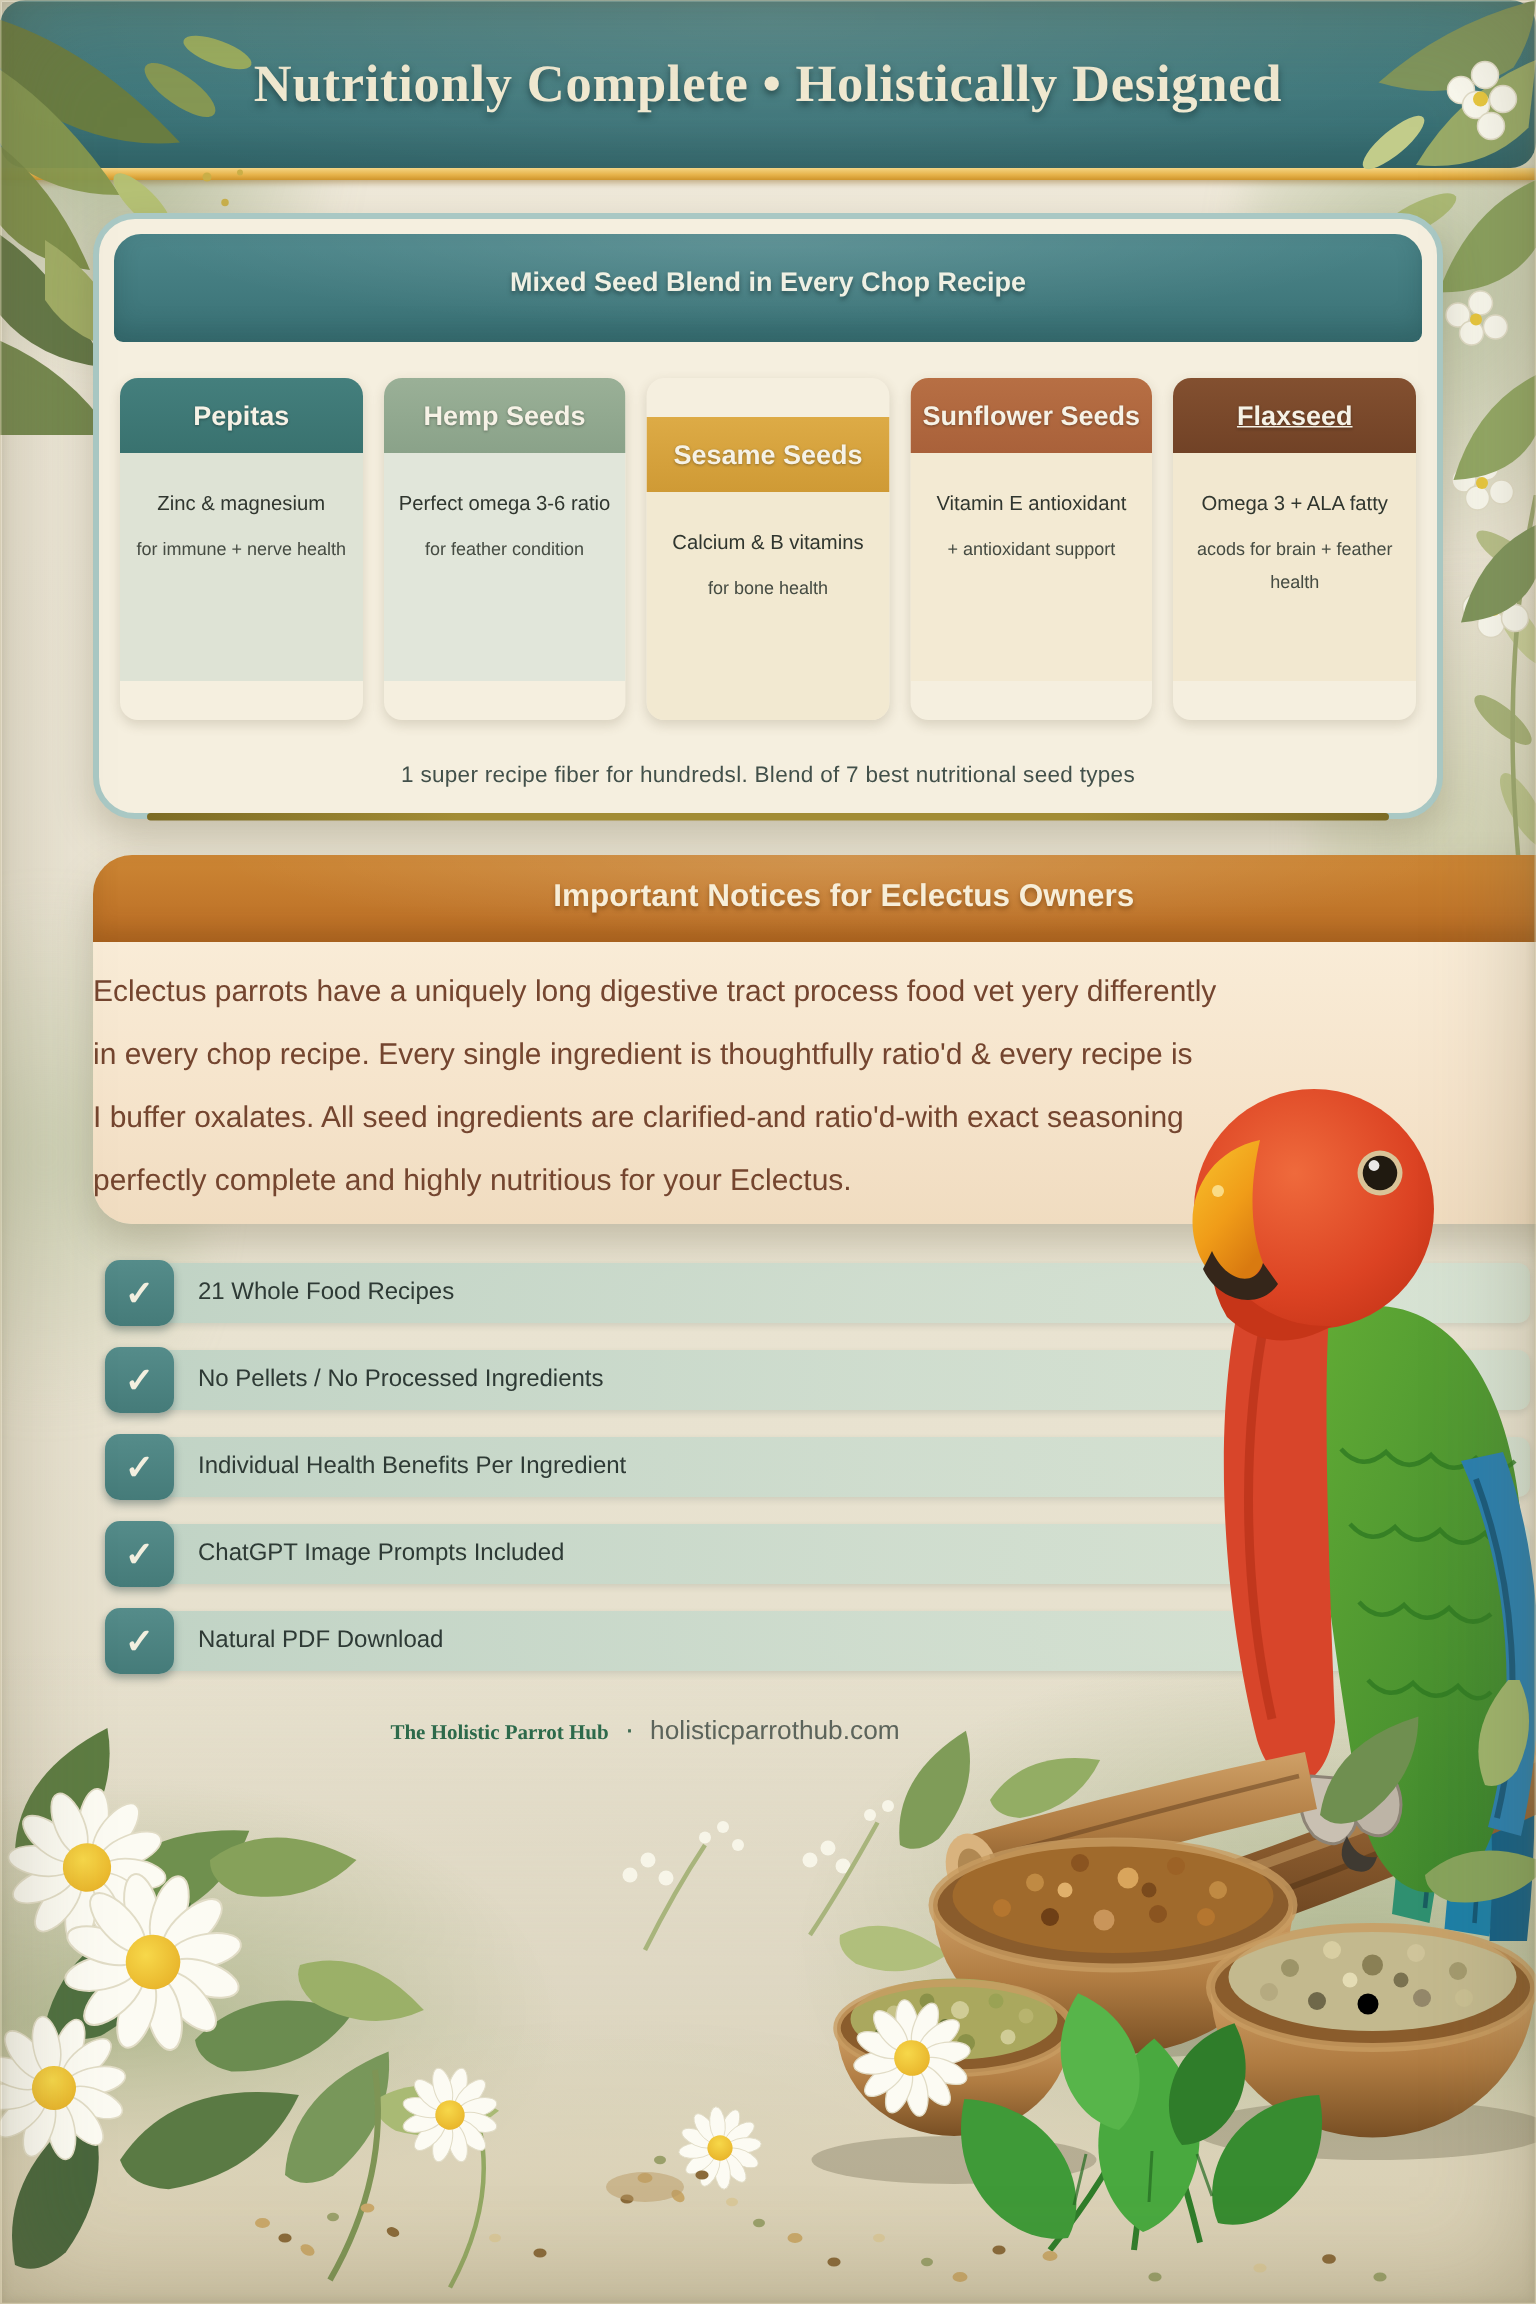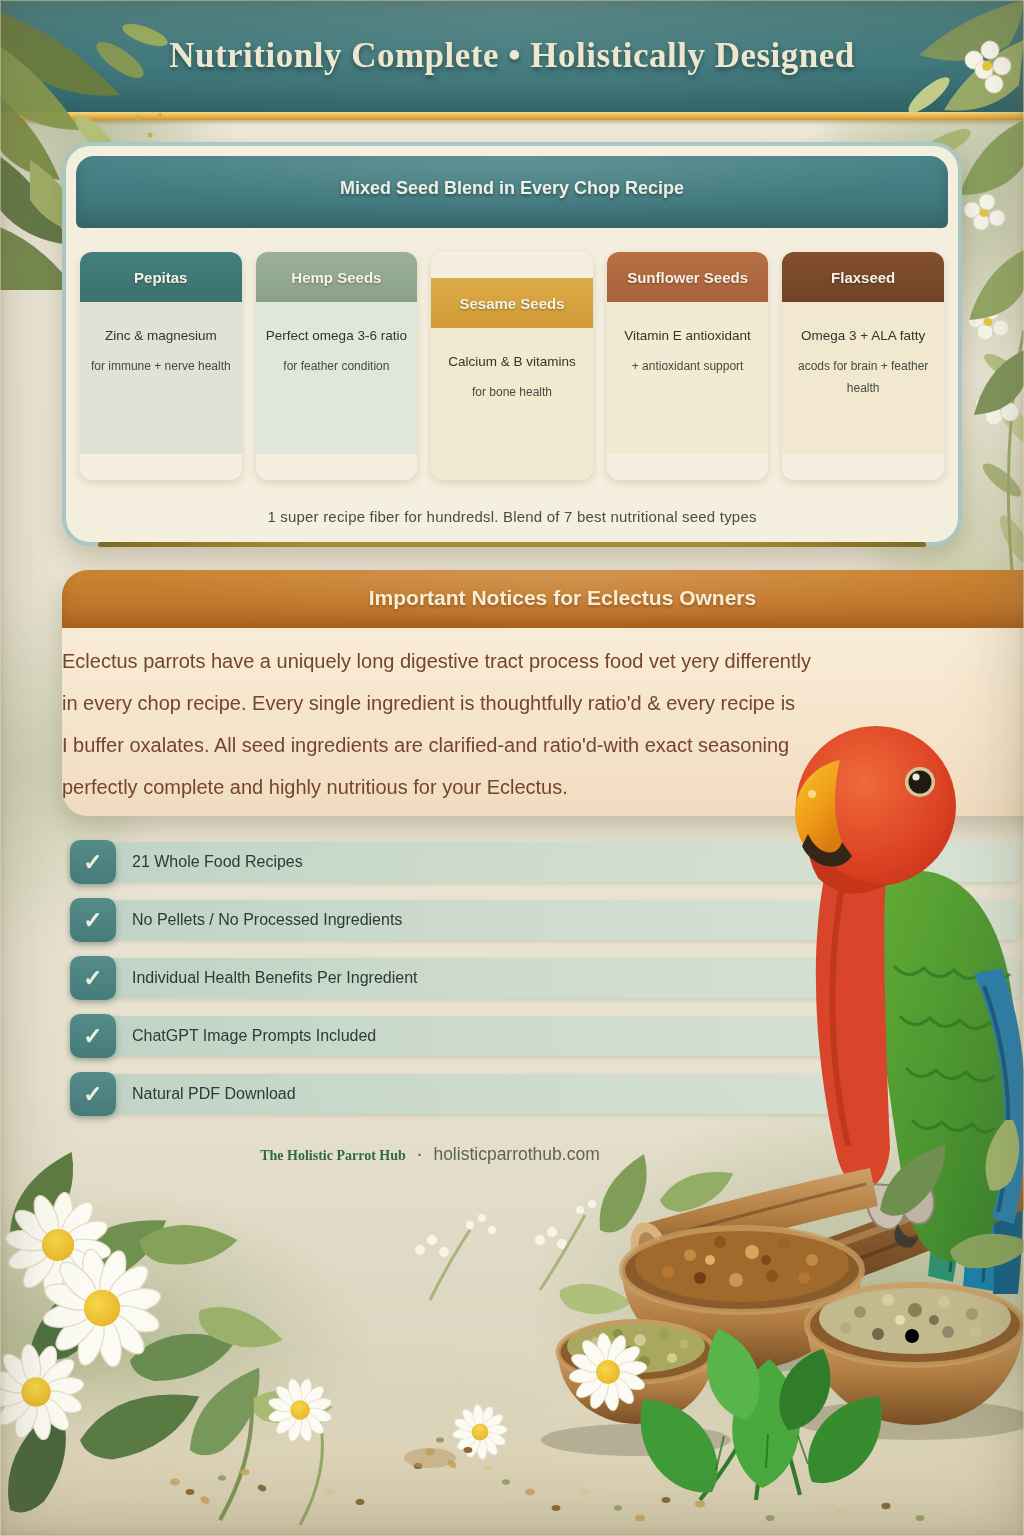--- a/index.html
+++ b/index.html
@@ -18,54 +18,54 @@
     background:
       radial-gradient(ellipse 420px 240px at 8% 55%, rgba(141,160,104,.55), rgba(141,160,104,0) 70%),
       radial-gradient(ellipse 500px 260px at 40% 92%, rgba(190,198,162,.5), rgba(190,198,162,0) 70%),
       radial-gradient(ellipse 520px 300px at 88% 45%, rgba(128,152,96,.5), rgba(128,152,96,0) 72%),
       linear-gradient(180deg, rgba(232,226,208,0) 0%, rgba(222,215,194,.85) 45%, #d7cfb6 100%);}
   
   .banner{position:absolute;left:0;top:0;width:1024px;height:112px;z-index:2;
     background:
       radial-gradient(ellipse 900px 220px at 50% 10%, rgba(255,255,255,.10), rgba(255,255,255,0) 60%),
       linear-gradient(180deg,#457e81 0%,#3e777b 55%,#386f74 100%);
-    box-shadow:inset 0 -14px 30px rgba(20,50,52,.25);}
+    box-shadow:inset 0 -14px 30px rgba(20,50,52,.25);border-radius:17px;}
   .banner-title{position:absolute;left:0;right:0;top:36px;text-align:center;
     font-family:"Liberation Serif",serif;font-weight:bold;font-size:35px;letter-spacing:.5px;
     color:#f1ead2;text-shadow:0 3px 5px rgba(15,40,42,.55);}
   .gold-band{position:absolute;left:0;top:112px;width:1024px;height:8px;z-index:2;
     background:linear-gradient(180deg,#f4d584 0%,#e7b44c 55%,#cf952c 100%);
     box-shadow:0 2px 4px rgba(140,95,25,.45);}
   
   .seed-card{position:absolute;left:62px;top:142px;width:900px;height:404px;z-index:3;
     box-sizing:border-box;border:4px solid #a9c8c4;border-radius:28px;background:#f5efdf;
     padding:10px;box-shadow:0 12px 26px rgba(95,85,55,.28);}
   .seed-header{height:72px;border-radius:18px 18px 6px 6px;position:relative;
     background:
       radial-gradient(ellipse 600px 90px at 50% 0%, rgba(255,255,255,.12), rgba(255,255,255,0) 70%),
       linear-gradient(180deg,#4c868a 0%,#3f777b 70%,#3a7276 100%);
     box-shadow:inset 0 -8px 16px rgba(20,50,52,.22);}
   .seed-header-title{position:absolute;left:0;right:0;top:22px;text-align:center;
     font-size:18px;font-weight:bold;color:#eff0e3;text-shadow:0 2px 3px rgba(15,40,42,.5);}
   .seed-cols{display:flex;gap:14px;margin:24px 4px 0 4px;}
   .seed-col{flex:1;border-radius:12px;overflow:hidden;box-shadow:0 3px 8px rgba(90,80,50,.18);}
   .seed-col-header{height:50px;display:flex;align-items:center;justify-content:center;
-    font-size:15px;font-weight:bold;color:#f6f2e6;text-shadow:0 1px 2px rgba(0,0,0,.35);}
+    font-size:18px;font-weight:bold;color:#f6f2e6;text-shadow:0 1px 2px rgba(0,0,0,.35);}
   .seed-col-body{min-height:152px;padding:24px 6px 12px 6px;text-align:center;box-sizing:border-box;}
   .seed-benefit{font-size:13.5px;color:#30362f;line-height:1.5;margin:0 0 10px 0;}
   .seed-detail{font-size:12px;color:#454b42;line-height:1.8;margin:0;}
   .col-0 .seed-col-header{background:linear-gradient(180deg,#447f7d,#39726f);}
   .col-0 .seed-col-body{background:#dee3d5;}
   .col-1 .seed-col-header{background:linear-gradient(180deg,#9ab097,#8aa289);}
   .col-1 .seed-col-body{background:#e1e6da;}
   .col-2 .seed-col-header{background:linear-gradient(180deg,#ddab46,#cf9a35);margin-top:26px;}
   .col-2 .seed-col-body{background:#f2e9d1;}
   .col-3 .seed-col-header{background:linear-gradient(180deg,#b76f44,#a9613a);}
   .col-3 .seed-col-body{background:#f3ead3;}
-  .col-4 .seed-col-header{background:linear-gradient(180deg,#835030,#714226);}
+  .col-4 .seed-col-header{background:linear-gradient(180deg,#835030,#714226);text-decoration:underline;}
   .col-4 .seed-col-body{background:#f2e8d0;}
   .seed-caption{margin-top:28px;text-align:center;font-size:15px;color:#42504a;letter-spacing:.2px;}
   .seed-rule{height:5px;margin:17px 22px 0 22px;border-radius:3px;
     background:linear-gradient(90deg,#7c6b24,#a28c35 25%,#a28c35 75%,#7c6b24);}
   
   .notice-card{position:absolute;left:62px;top:570px;width:1001px;height:246px;z-index:3;
     border-radius:26px;overflow:hidden;box-shadow:0 12px 26px rgba(95,85,55,.28);}
   .notice-header{height:58px;position:relative;
     background:
       radial-gradient(ellipse 600px 80px at 50% 0%, rgba(255,255,255,.14), rgba(255,255,255,0) 70%),

